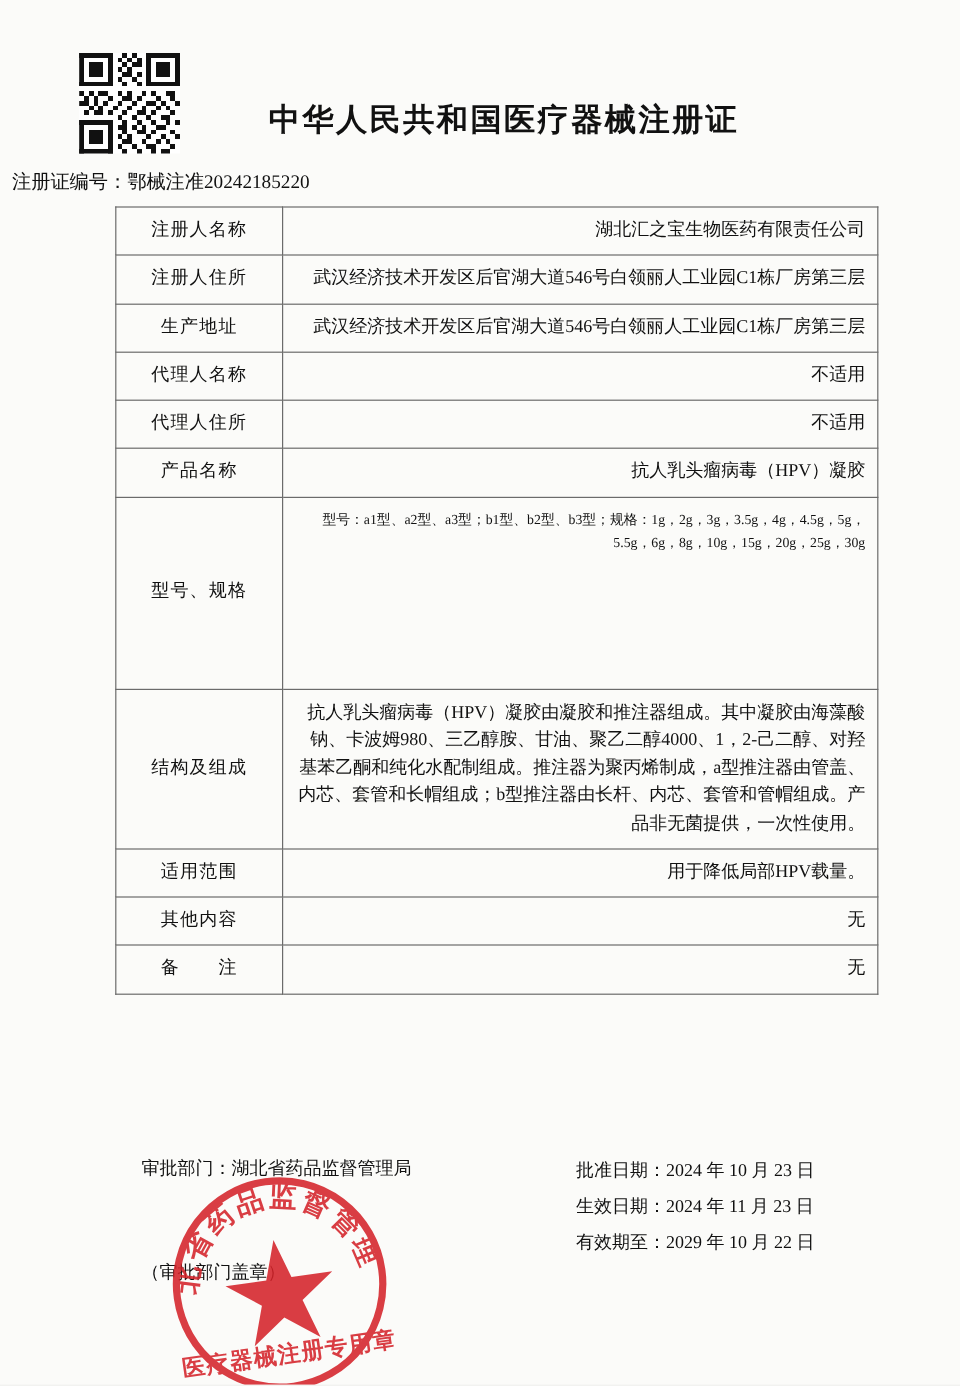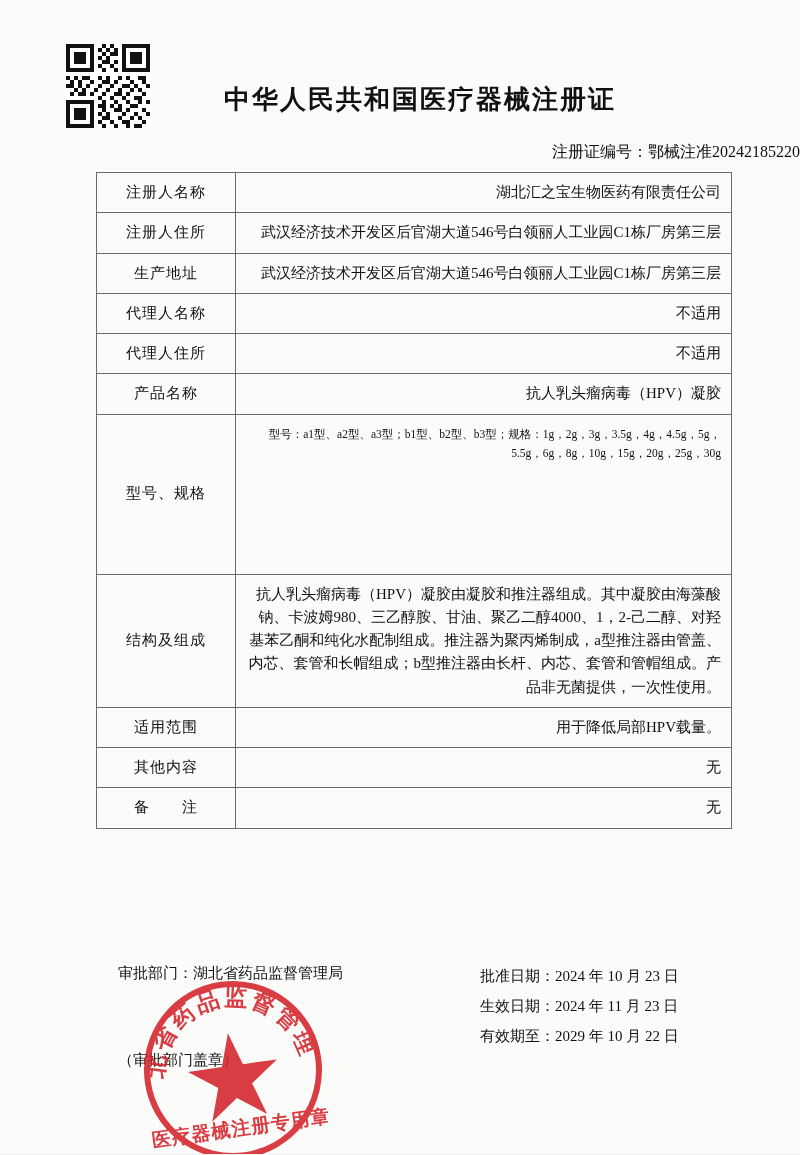--- a/index.html
+++ b/index.html
@@ -38,21 +38,21 @@
     letter-spacing: 2px;
     font-family: "Liberation Serif", serif;
     padding-left: 40px;
     box-sizing: border-box;
   }
   .reg-no {
     position: absolute;
     left: 0;
     top: 142px;
     width: 800px;
-    text-align: right;
+    text-align: left;
     font-size: 16px;
     padding-left: 10px;
     box-sizing: border-box;
   }
 
   table.main {
     position: absolute;
     left: 96px;
     top: 172px;
     width: 636px;

